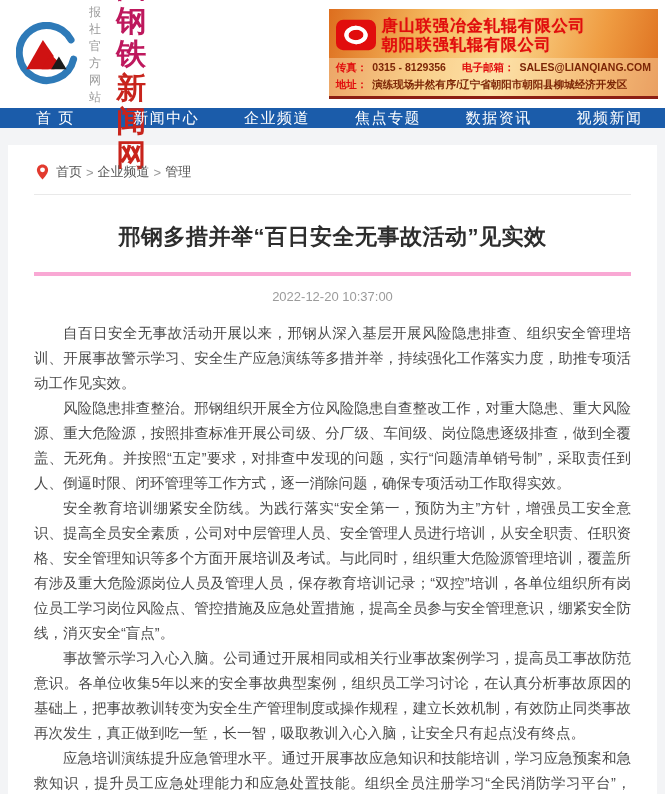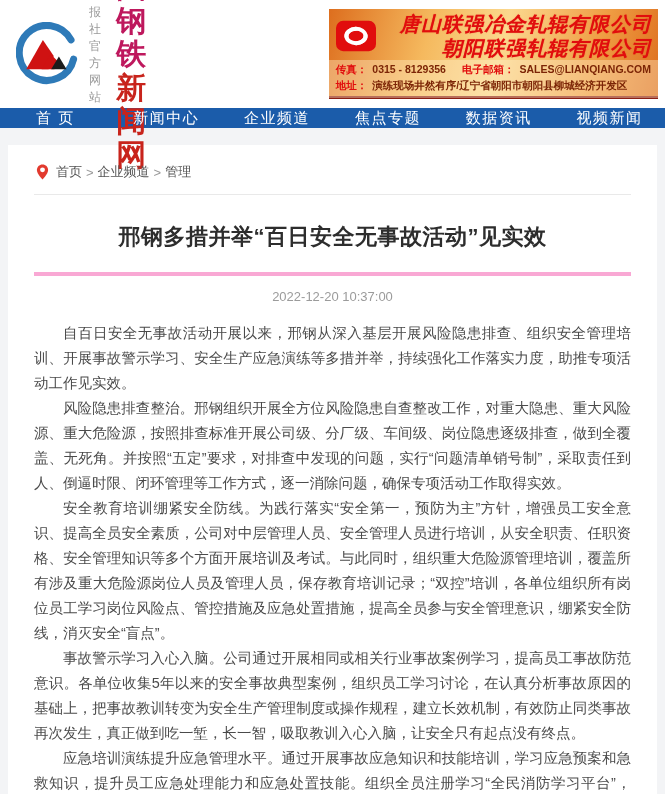--- a/index.html
+++ b/index.html
@@ -28,23 +28,23 @@
 
   
   .ad-banner {
     width:336px; height:90px; margin-right:2px;
     background:linear-gradient(105deg,#dd6e1e 0%,#f5b95e 30%,#fbd88e 52%,#ef9c42 80%,#dd6e1e 100%);
     border-bottom:3px solid #8b1f14;
     display:flex; flex-direction:column; cursor:pointer;
   }
   .ad-top { flex:1; display:flex; align-items:center; padding:3px 6px 0 6px; gap:5px; }
   .ad-logo svg { width:42px; height:32px; display:block; }
-  .ad-company { flex:1; text-align:right; color:var(--ad-red,#e10d0d); font-weight:bold;
-                font-size:20px; line-height:1.2; letter-spacing:1px;
-                text-shadow:0 0 1px rgba(225,13,13,.6); font-style:italic; }
+  .ad-company { flex:1; text-align:left; color:var(--ad-red,#e10d0d); font-weight:bold;
+                font-size:16px; line-height:1.2; letter-spacing:1px;
+                text-shadow:0 0 1px rgba(225,13,13,.6); }
   .ad-contact { padding:1px 7px 4px 7px; font-size:10.5px; line-height:1.55;
                 color:#7c2506; font-weight:bold;
                 background:rgba(255,243,210,.38); }
   .ad-row { white-space:nowrap; }
   .ad-contact .lbl { color:var(--ad-red,#e10d0d); margin-right:5px; }
   .ad-contact .gap { margin-left:16px; }
 
   
   .main-nav { height:20px; background:var(--nav-blue,#1b5caa); display:flex; align-items:stretch; }
   .nav-item { flex:1; display:flex; align-items:center; justify-content:center;

